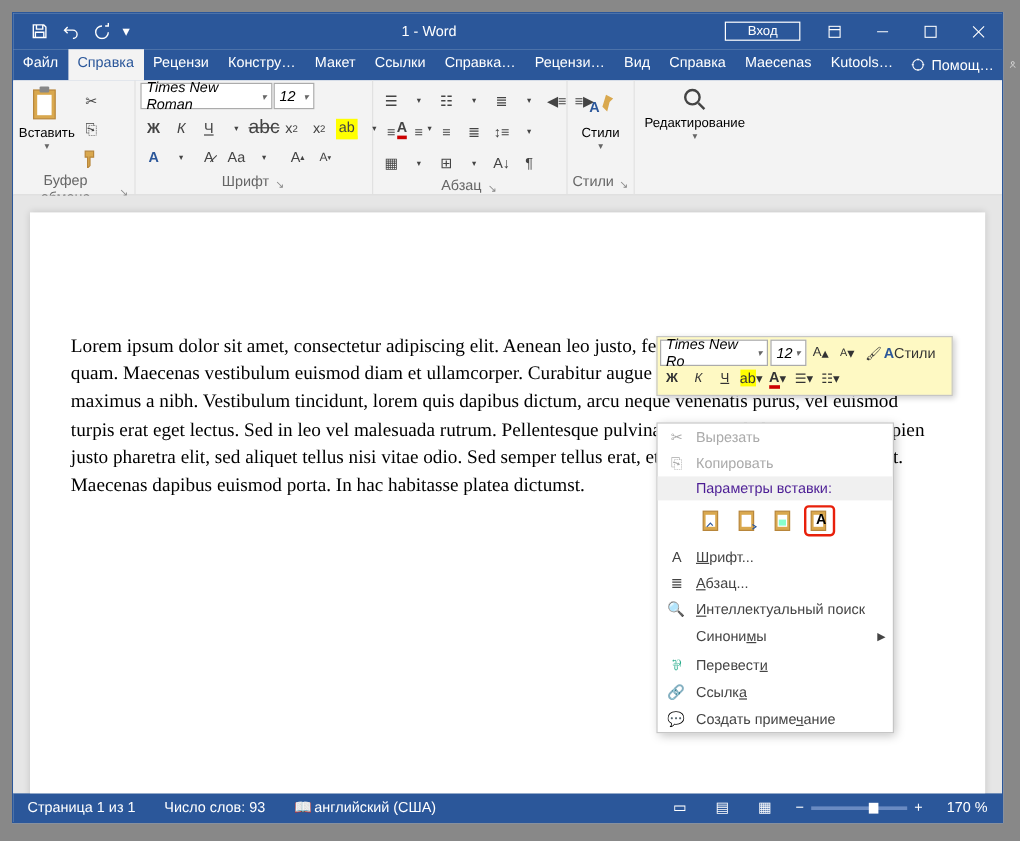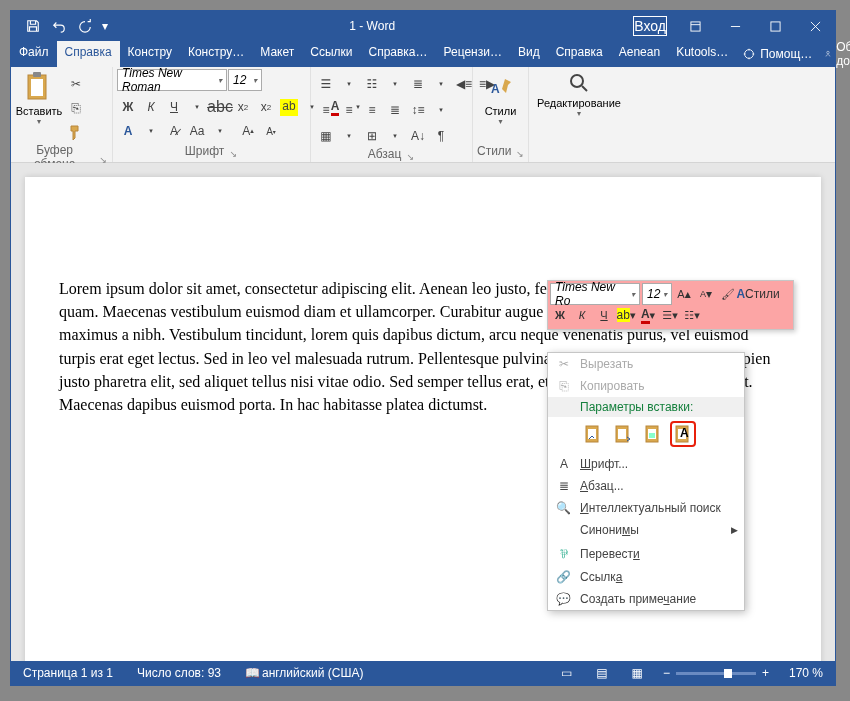--- a/index.html
+++ b/index.html
@@ -6,21 +6,21 @@
 body { background:#888; width:850px; height:701px; overflow:hidden; position:relative; }
 .window { position:absolute; left:10px; top:10px; width:826px; height:676px; background:#fff; border:1px solid #2b579a; display:flex; flex-direction:column; }
 
 
 .titlebar { height:30px; background:#2b579a; display:flex; align-items:center; color:#fff; }
 .titlebar .qat { display:flex; align-items:center; gap:2px; padding-left:10px; }
 .qat-btn { width:24px; height:24px; display:flex; align-items:center; justify-content:center; color:#fff; }
 .qat-btn svg { width:14px; height:14px; }
 .titlebar .title { flex:1; text-align:center; font-size:12px; }
 .titlebar .right { display:flex; align-items:center; }
-.login-btn { border:1px solid #fff; padding:1px 0; margin-right:8px; font-size:14px; }
+.login-btn { border:1px solid #fff; padding:1px 18px; margin-right:8px; font-size:11px; }
 .sys-btn { width:40px; height:30px; display:flex; align-items:center; justify-content:center; }
 .sys-btn svg { width:11px; height:11px; stroke:#fff; stroke-width:1; fill:none; }
 
 
 .menubar { height:26px; background:#2b579a; display:flex; color:#fff; }
 .menutab { padding:4px 8px 3px; font-size:12px; border-right:0; }
 .menutab.active { background:#f3f3f3; color:#2b579a; }
 .menubar .spacer { flex:1; }
 .menu-extra { display:flex; align-items:center; gap:4px; padding:0 6px; }
 .menu-extra svg { width:14px; height:14px; }
@@ -46,33 +46,33 @@
 .combo.font-name { width:110px; }
 .combo.font-size { width:34px; text-align:left; }
 .combo .dd { margin-left:auto; font-size:8px; color:#666; }
 
 
 .doc-area { flex:1; background:#e6e6e6; overflow:hidden; position:relative; }
 .page { position:absolute; left:14px; top:14px; width:796px; height:500px; background:#fff; box-shadow:0 0 6px rgba(0,0,0,.15); padding:100px 34px 20px; }
 .page p { font-family:"Times New Roman",serif; font-size:16px; line-height:1.45; color:#000; }
 
 
-.mini-toolbar { position:absolute; left:547px; top:280px; width:247px; height:50px; background:#fca5a5; border:1px solid #c6c6c6; box-shadow:2px 2px 5px rgba(0,0,0,.2); display:flex; flex-direction:column; padding:2px; }
+.mini-toolbar { position:absolute; left:547px; top:280px; width:247px; height:50px; background:#fef9c3; border:1px solid #c6c6c6; box-shadow:2px 2px 5px rgba(0,0,0,.2); display:flex; flex-direction:column; padding:2px; }
 .mini-toolbar .row { gap:2px; align-items:center; }
 .mini-toolbar .combo.font-name { width:90px; }
 .mini-toolbar .combo.font-size { width:30px; }
 .mini-toolbar .mt-btn { width:20px; height:20px; display:flex; align-items:center; justify-content:center; font-size:11px; color:#333; }
 
 
 .context-menu { position:absolute; left:547px; top:352px; width:198px; background:#fff; border:1px solid #c6c6c6; box-shadow:2px 2px 8px rgba(0,0,0,.25); }
 .ctx-item { display:flex; align-items:center; padding:4px 6px; font-size:12px; color:#444; }
 .ctx-item.disabled { color:#aaa; }
 .ctx-item .ic { width:20px; display:flex; align-items:center; justify-content:center; margin-right:6px; }
 .ctx-item .arr { margin-left:auto; font-size:9px; }
-.ctx-header { background:#f0f0f0; padding:3px 6px 3px 32px; font-size:12px; color:#15803d; }
+.ctx-header { background:#f0f0f0; padding:3px 6px 3px 32px; font-size:12px; color:#4c1d95; }
 .paste-opts { display:flex; gap:4px; padding:4px 6px 6px 32px; }
 .paste-opt { width:26px; height:26px; border:1px solid transparent; display:flex; align-items:center; justify-content:center; position:relative; }
 .paste-opt svg { width:20px; height:20px; }
 .paste-opt.highlighted { border:2px solid #e8200b; border-radius:4px; }
 
 
 .statusbar { height:24px; background:#2b579a; color:#fff; display:flex; align-items:center; font-size:11px; padding:0 8px; gap:16px; }
 .statusbar .spacer { flex:1; }
 .statusbar .sb-btn { padding:0 4px; display:flex; align-items:center; gap:2px; }
 .zoom-slider { display:flex; align-items:center; gap:6px; }
@@ -128,29 +128,29 @@
           <svg viewBox="0 0 12 12">
             <path d="M1 1l10 10M11 1 1 11"></path>
           </svg>
         </div>
     </div>
   </div>
 
   <div class="menubar">
     <div class="menutab">Файл</div>
     <div class="menutab active">Справка</div>
-    <div class="menutab">Констру</div>
+    <div class="menutab">Рецензи</div>
     <div class="menutab">Констру…</div>
     <div class="menutab">Макет</div>
     <div class="menutab">Ссылки</div>
     <div class="menutab">Справка…</div>
     <div class="menutab">Рецензи…</div>
     <div class="menutab">Вид</div>
     <div class="menutab">Справка</div>
-    <div class="menutab">Aenean</div>
+    <div class="menutab">Maecenas</div>
     <div class="menutab">Kutools…</div>
     <div class="spacer"></div>
     <div class="menu-extra">
       <svg viewBox="0 0 16 16">
           <circle cx="8" cy="8" r="5" fill="none" stroke="#fff"></circle>
           <path d="M8 2v2M8 12v2M2 8h2M12 8h2" stroke="#fff"></path>
         </svg>
       <span>Помощ…</span>
     </div>
     <div class="menu-extra">

